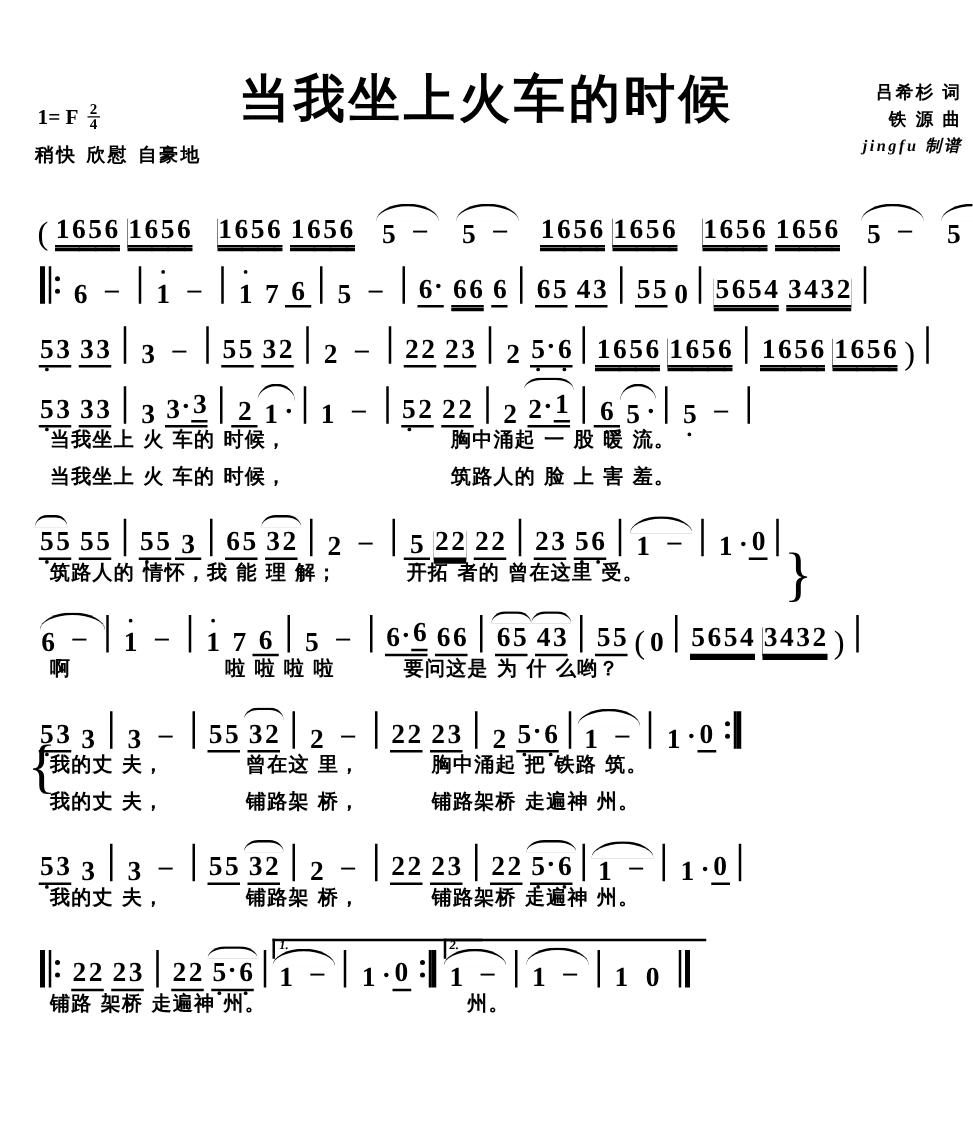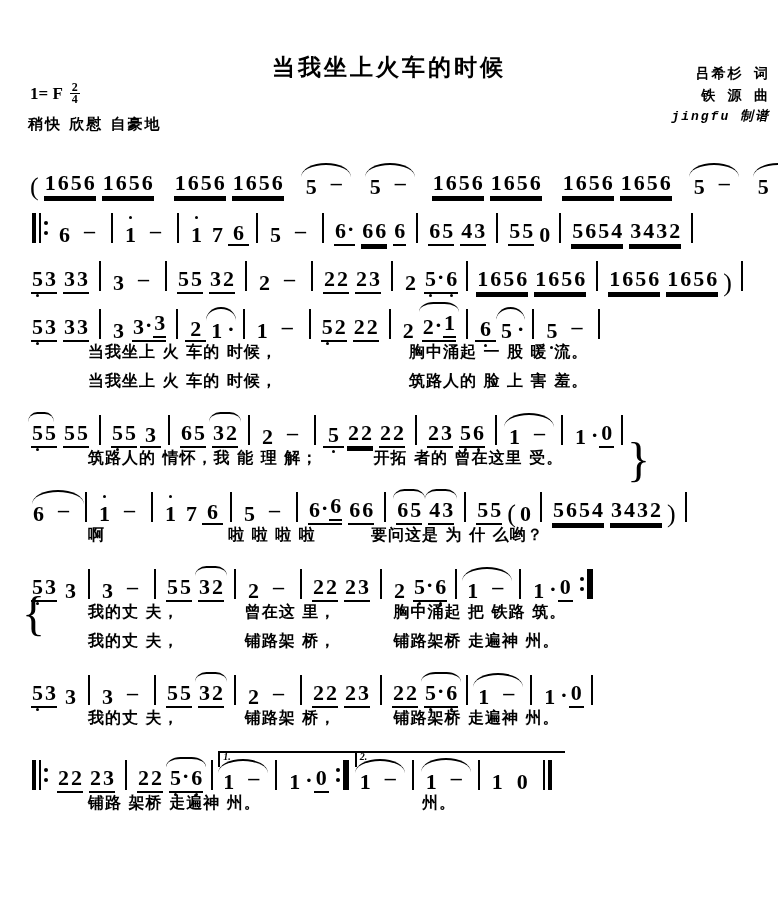--- a/index.html
+++ b/index.html
@@ -7,44 +7,44 @@
     width:778px;height:898px;background:#fff;color:#000;
     font-family:"Liberation Serif","DejaVu Serif",serif;
     position:relative;overflow:hidden;
   }
   .sheet{position:relative;width:778px;height:898px;}
 
   
   .header{position:relative;height:150px;}
   .title{
     position:absolute;left:0;top:52px;width:778px;text-align:center;
-    font-size:23px;font-weight:700;letter-spacing:3px;
+    font-size:41px;font-weight:700;letter-spacing:3px;
     font-family:Liberation Sans, sans-serif;
   }
   .keyblock{position:absolute;left:30px;top:82px;font-size:17px;
     font-family:"Liberation Serif",serif;display:flex;align-items:center;}
   .keyblock .k1{font-weight:700;font-size:17px;}
   .frac{display:inline-flex;flex-direction:column;align-items:center;
     line-height:.95;margin-left:7px;font-size:12px;font-weight:700;}
   .frac .num{border-bottom:1.5px solid #000;padding:0 2px;}
   .frac .den{padding:0 2px;}
   .tempo{position:absolute;left:28px;top:115px;font-size:15px;font-weight:700;
     letter-spacing:2px;font-family:"DejaVu Sans","Liberation Sans",sans-serif;}
   .credits{position:absolute;right:8px;top:64px;text-align:right;
     font-size:14px;font-weight:700;line-height:1.55;letter-spacing:2px;
-    font-family:Liberation Mono, monospace;}
+    font-family:Liberation Serif, serif;}
   .credits .c3{font-style:italic;font-size:13px;}
 
   
   .row{position:relative;width:778px;}
   .notes{position:relative;height:48px;padding-left:28px;
     display:flex;align-items:flex-end;white-space:nowrap;}
   .lyricline{position:relative;height:29px;padding-left:40px;
     font-size:16px;font-weight:700;letter-spacing:1px;white-space:nowrap;
-    font-family:"DejaVu Sans","Liberation Sans",sans-serif;margin-left:48px;}
+    font-family:"DejaVu Sans","Liberation Sans",sans-serif;}
   .bar{display:inline-block;width:2px;height:30px;background:#000;
        margin:0 7px 3px 7px;vertical-align:bottom;}
   .bar.thin{margin:0 5px 3px 5px;}
   .grp{display:inline-flex;align-items:flex-end;position:relative;margin:0 3px;}
   .n{position:relative;display:inline-block;font-size:22px;font-weight:700;
      line-height:1;padding:0 1px;font-family:"Liberation Serif","DejaVu Serif",serif;}
   .n.sp{padding:0 5px;}
   .dash{display:inline-block;font-size:22px;font-weight:700;padding:0 9px;
         line-height:1;position:relative;top:-4px;}
   .rest{font-size:22px;font-weight:700;line-height:1;padding:0 2px;}

